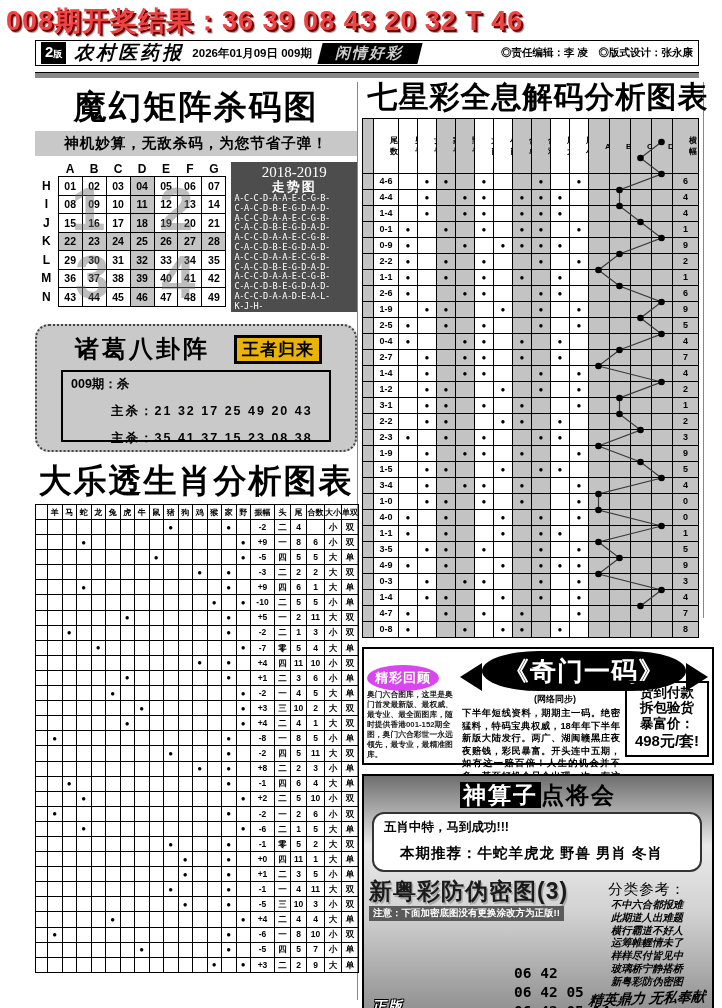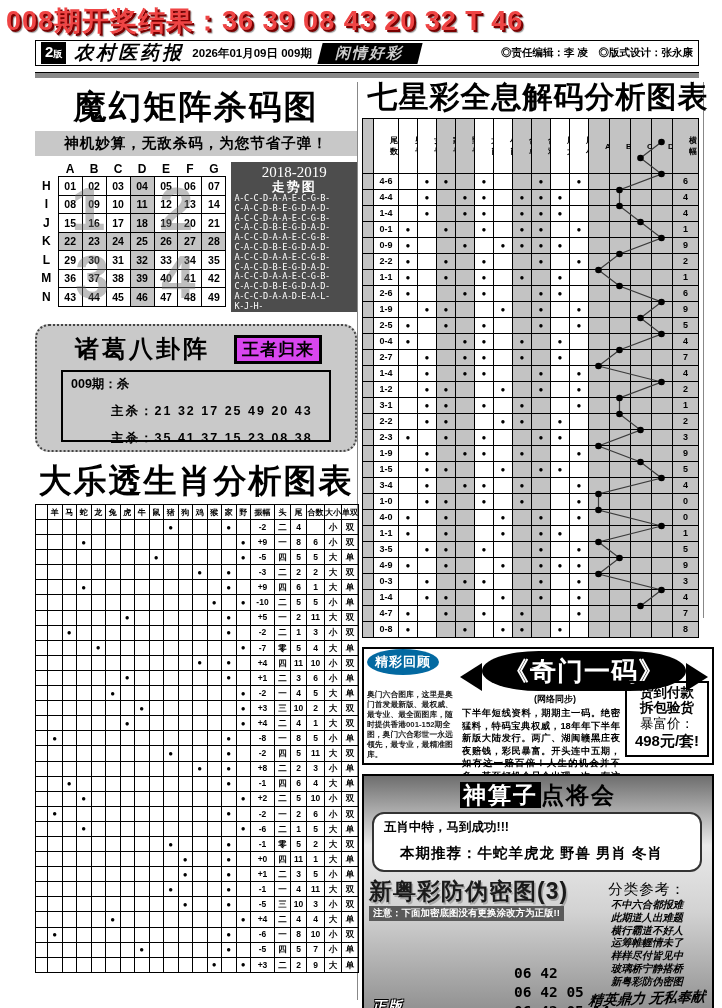--- a/index.html
+++ b/index.html
@@ -30,47 +30,47 @@
   table.matrix td.shade{background:#c4c4c4;}
   .wm{position:absolute;font-size:62px;font-weight:bold;color:rgba(110,110,110,0.45);z-index:3;pointer-events:none;line-height:1;}
   .trend-panel{background:#4d4d4d;color:#fff;width:136px;padding:2px 3px;box-sizing:border-box;height:150px;}
   .trend-year{font-family:"Liberation Serif",serif;font-size:15px;text-align:center;line-height:16px;}
   .trend-title{font-size:13px;font-weight:bold;text-align:center;line-height:14px;letter-spacing:2px;}
   .trend-line{font-family:"DejaVu Sans Mono",monospace;font-size:8.6px;line-height:9.8px;white-space:nowrap;letter-spacing:-0.4px;}
   
   .bagua{margin-top:12px;background:#c9c9c9;border:2px dotted #444;border-radius:14px;padding:7px 24px;height:110px;box-sizing:content-box;}
   .bagua-head{display:flex;align-items:center;gap:24px;padding-left:14px;}
   .bagua-title{font-size:24px;font-weight:900;letter-spacing:3px;}
-  .badge{border:3px solid #000;background:#d946ef;font-weight:900;font-size:17px;padding:0 5px;letter-spacing:1px;text-align:right;}
+  .badge{border:3px solid #000;background:#eab308;font-weight:900;font-size:17px;padding:0 5px;letter-spacing:1px;text-align:right;}
   .bagua-inner{border:2px solid #000;margin-top:5px;padding:4px 8px;font-weight:bold;font-size:12.5px;height:72px;box-sizing:border-box;}
   .kill-line{margin:10px 0 0 40px;letter-spacing:2px;}
   
   table.dlt{border-collapse:collapse;table-layout:fixed;width:323px;margin-top:4px;}
   table.dlt th{border:1px solid #000;font-size:8px;font-weight:bold;padding:0;height:14px;text-align:center;overflow:hidden;}
   table.dlt td{border:1px solid #000;font-size:8.5px;font-weight:bold;padding:0;height:14.1px;text-align:center;overflow:hidden;line-height:1;}
   
   table.qx{border-collapse:collapse;table-layout:fixed;width:336px;}
   table.qx th{border:1px solid #000;font-size:8px;font-weight:bold;padding:16px;height:15px;text-align:center;overflow:hidden;}
   table.qx td{border:1px solid #000;font-size:9px;font-weight:bold;padding:0;height:15px;text-align:center;overflow:hidden;line-height:1;}
   .gray{background:#c3c3c3;}
   .qx-wrap{position:relative;margin-top:4px;}
   .qx-overlay{position:absolute;top:0;pointer-events:none;}
   
   .qimen{margin-top:9px;border:2px solid #000;height:114px;position:relative;background:#fff;}
-  .qm-badge{position:absolute;left:3px;top:0;background:#0369a1;color:#fff;border-radius:50%;font-size:13px;font-weight:bold;padding:4px 8px;letter-spacing:1px;}
+  .qm-badge{position:absolute;left:3px;top:16px;background:#d946ef;color:#fff;border-radius:50%;font-size:13px;font-weight:bold;padding:4px 8px;letter-spacing:1px;}
   .qm-lens-row{position:absolute;left:96px;top:2px;right:4px;display:flex;align-items:flex-end;}
   .qm-arrow-l{width:0;height:0;border-top:14px solid transparent;border-bottom:14px solid transparent;border-right:22px solid #000;}
   .qm-arrow-r{width:0;height:0;border-top:14px solid transparent;border-bottom:14px solid transparent;border-left:22px solid #000;}
   .qm-lens{flex:1;background:#000;color:#fff;border-radius:50% / 90%;text-align:center;font-size:26px;font-weight:900;line-height:40px;letter-spacing:1px;white-space:nowrap;}
   .qm-left{position:absolute;left:3px;top:41px;width:92px;font-size:7.8px;line-height:10px;font-weight:bold;color:#222;}
   .qm-note{position:absolute;left:170px;top:44px;font-size:9px;font-weight:bold;}
   .qm-body{position:absolute;left:98px;top:58px;width:158px;font-size:9.3px;font-weight:bold;line-height:12.5px;text-align:justify;}
   .qm-price{position:absolute;right:3px;top:32px;width:84px;height:76px;border:2px solid #000;text-align:center;box-sizing:border-box;padding-top:2px;}
   .qm-price .p1{font-size:13.5px;font-weight:900;line-height:15px;}
-  .qm-price .p2{font-size:13.5px;font-weight:normal;line-height:17px;}
+  .qm-price .p2{font-size:13.5px;font-weight:bold;line-height:17px;}
   .qm-price .p3{font-size:15px;font-weight:bold;line-height:17px;}
   
   .ssz{margin-top:9px;border:2px solid #000;height:248px;position:relative;background:linear-gradient(180deg,#6e6e6e 0%,#e9e9e9 28%,#d2d2d2 55%,#888 100%);}
   .ssz-title{position:absolute;top:4px;left:0;width:100%;text-align:center;font-size:23px;font-weight:900;letter-spacing:2px;}
   .ssz-title .blk{background:#000;color:#fff;padding:0 3px;}
   .ssz-white{position:absolute;left:8px;right:10px;top:36px;height:60px;background:#fff;border:2px solid #333;border-radius:12px;padding:5px 10px;box-sizing:border-box;}
   .ssz-promo{font-size:12.5px;font-weight:900;}
   .ssz-reco{font-size:14.5px;font-weight:bold;margin-top:8px;padding-left:16px;letter-spacing:1px;}
   .ssz-sec{position:absolute;left:5px;top:100px;font-size:23px;font-weight:900;letter-spacing:1px;color:#1a1a1a;text-shadow:1.5px 1.5px 0 #aaa;}
   .ssz-notice{position:absolute;left:5px;top:130px;background:#5a5a5a;color:#fff;font-size:9.5px;font-weight:bold;padding:1px 4px;}

